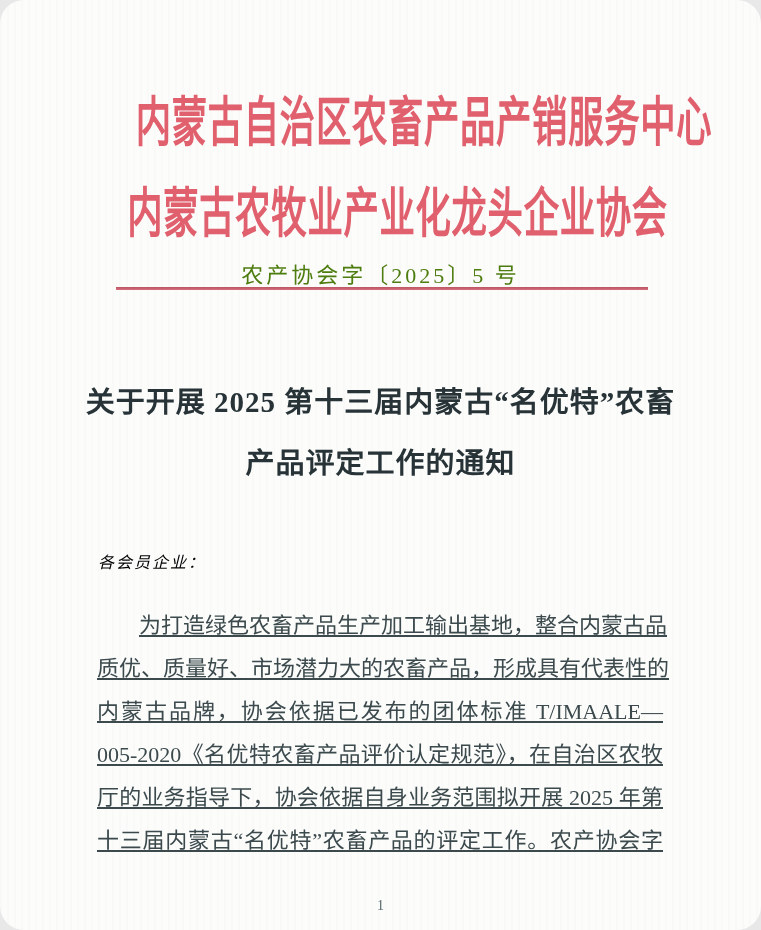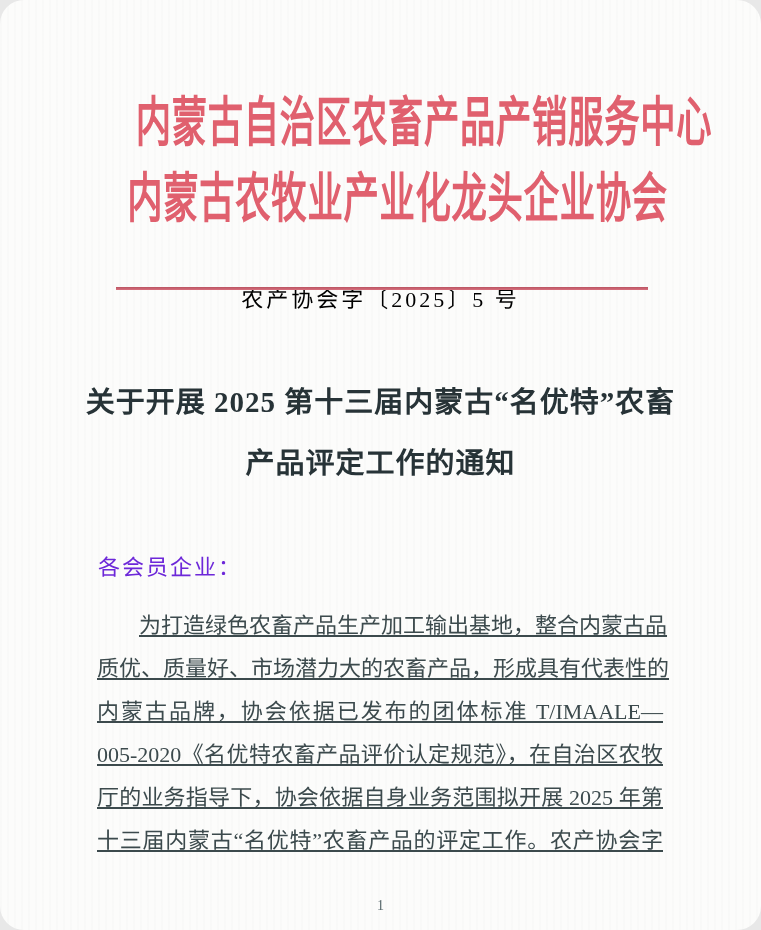--- a/index.html
+++ b/index.html
@@ -42,32 +42,31 @@
     line-height: 62px;
     white-space: nowrap;
   }
   .org-name .stretch {
     display: inline-block;
     transform: scaleX(0.68) scaleY(1.04);
     transform-origin: 50% 50%;
     letter-spacing: 1px;
   }
   .org-name.line1 { top: 92px; }
-  .org-name.line2 { top: 168px; }
+  .org-name.line2 { top: 183px; }
 
   .doc-number {
     position: absolute;
     top: 257px;
     left: 0;
     right: 0;
     text-align: center;
     font-size: 22px;
     letter-spacing: 3px;
-    color: #000000;
-    margin-top: 24px;
+    color: #4d7c0f;
   }
 
   .red-divider {
     position: absolute;
     top: 287px;
     left: 116px;
     width: 532px;
     height: 3px;
     background: linear-gradient(180deg, #b95462 0%, #d9707e 100%);
   }
@@ -86,23 +85,24 @@
     margin-top: 13px;
   }
   .notice-title.line1 { top: 365px; }
   .notice-title.line2 { top: 426px; }
 
   
   .salutation {
     position: absolute;
     top: 549px;
     left: 98px;
-    font-size: 22px;
+    font-size: 16px;
     letter-spacing: 2px;
-    color: #6d28d9;
+    color: #000000;
+    font-style: italic;
   }
   .body-block {
     position: absolute;
     top: 604px;
     left: 97px;
     width: 566px;
     color: #3c4a4d;
     font-size: 22px;
     text-decoration: underline;
   }

